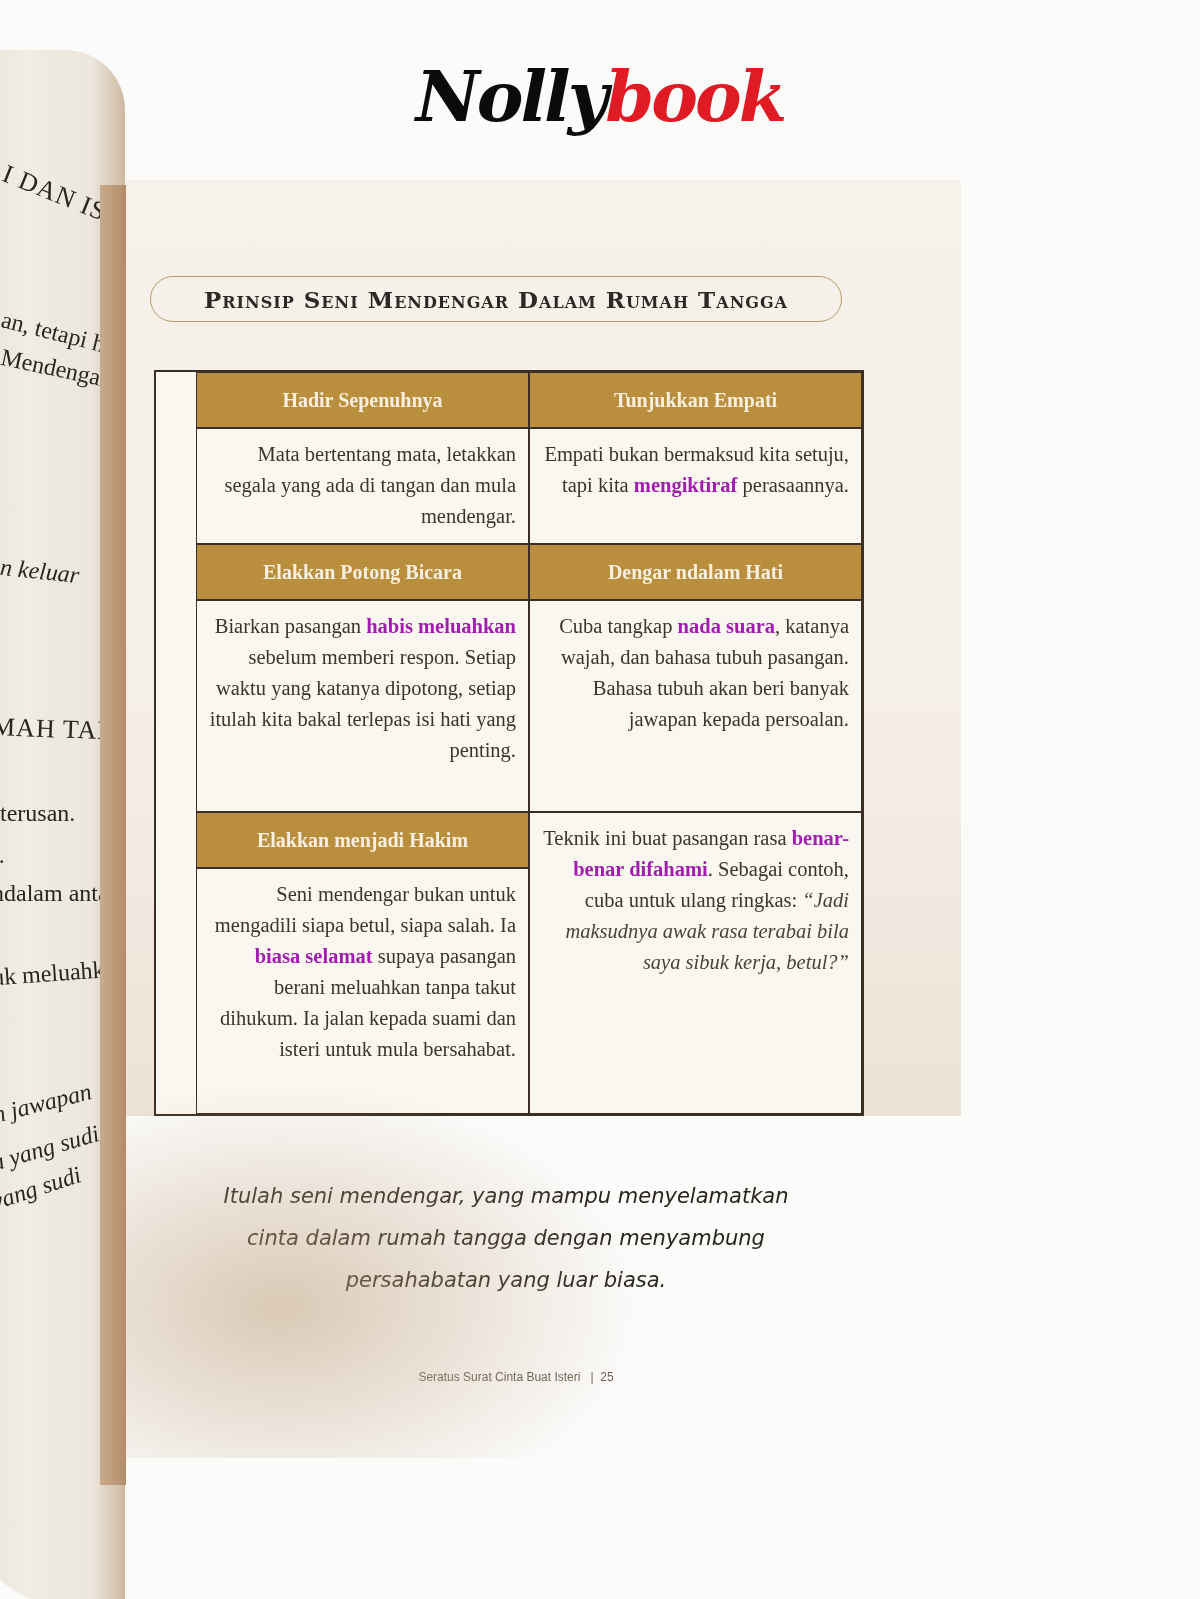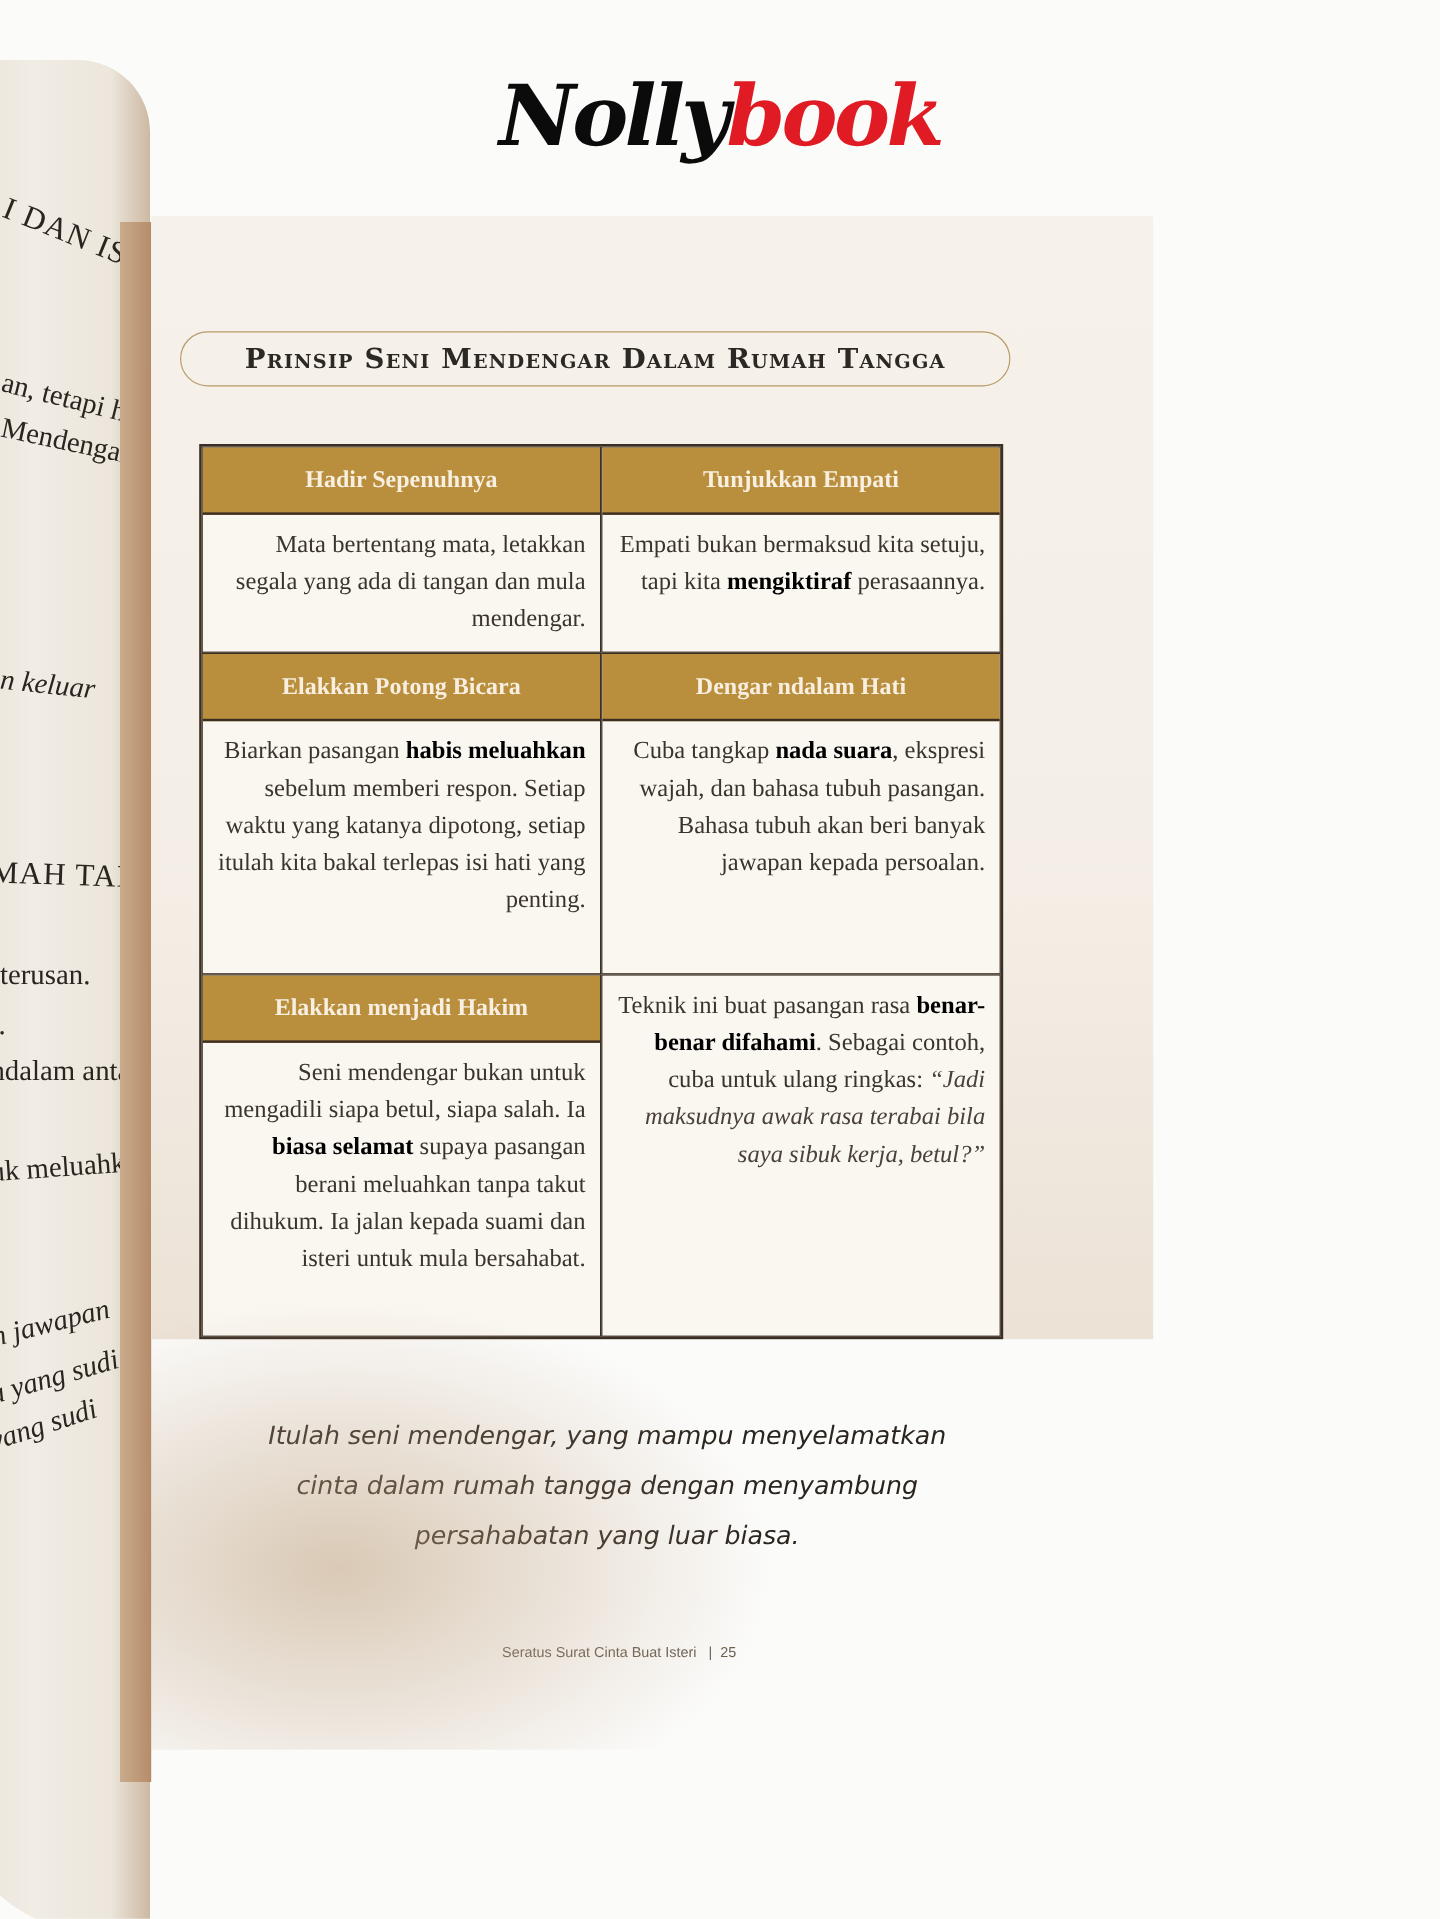--- a/index.html
+++ b/index.html
@@ -42,35 +42,35 @@
     pointer-events:none;
   }
   .title-box {
     position:absolute; left:24px; top:96px; width:690px; height:44px;
     border:1.5px solid #b89c6a; border-radius:26px;
     display:flex; align-items:center; justify-content:center;
     font-variant:small-caps; font-weight:bold; font-size:23px; letter-spacing:1px;
     color:#2c2823; font-family:"DejaVu Serif", serif;
   }
   .grid {
-    position:absolute; left:40px; top:190px; width:666px;
+    position:absolute; left:28px; top:190px; width:666px;
     display:grid; grid-template-columns:1fr 1fr;
-    border:2px solid #3b2e22; background:#faf7f1;
+    border:2px solid #3b2e22; background:#faf7f1;padding-left:40px;
   }
   .cell { border:1px solid #3b2e22; display:flex; flex-direction:column; }
   .cell-head {
     background:#b98f3e; color:#f8efe0; font-weight:bold; font-size:20px;
     text-align:center; height:54px; line-height:54px;
     border-bottom:2px solid #3b2e22;
   }
   .cell-body {
     font-size:20.5px; line-height:31px; color:#3b342c; text-align:right;
     padding:10px 12px 12px;
   }
-  .cell-body b { color:#000000; }
+  .cell-body b { color:#a21caf; }
   .cell-body i { color:#4a4238; }
   .row1 .cell-body { height:92px; }
   .row2 .cell-body { height:188px; }
   .row3 .cell-body { height:222px; }
 
   .closing {
     position:absolute; left:60px; top:995px; width:640px; text-align:center;
     font-family:"DejaVu Sans", sans-serif; font-style:italic; font-size:21px;
     line-height:42px; color:#2a241e;
   }
@@ -113,21 +113,21 @@
     <div class="cell row1">
       <div class="cell-head">Tunjukkan Empati</div>
       <div class="cell-body"><span>Empati bukan bermaksud kita setuju, tapi kita </span><b>mengiktiraf</b><span> perasaannya.</span></div>
     </div>
     <div class="cell row2">
       <div class="cell-head">Elakkan Potong Bicara</div>
       <div class="cell-body"><span>Biarkan pasangan </span><b>habis meluahkan</b><span> sebelum memberi respon. Setiap waktu yang katanya dipotong, setiap itulah kita bakal terlepas isi hati yang penting.</span></div>
     </div>
     <div class="cell row2">
       <div class="cell-head">Dengar ndalam Hati</div>
-      <div class="cell-body"><span>Cuba tangkap </span><b>nada suara</b><span>, ekspresi wajah, dan bahasa tubuh pasangan. Bahasa tubuh akan beri banyak jawapan kepada persoalan.</span></div>
+      <div class="cell-body"><span>Cuba tangkap </span><b>nada suara</b><span>, katanya wajah, dan bahasa tubuh pasangan. Bahasa tubuh akan beri banyak jawapan kepada persoalan.</span></div>
     </div>
     <div class="cell row3">
       <div class="cell-head">Elakkan menjadi Hakim</div>
       <div class="cell-body"><span>Seni mendengar bukan untuk mengadili siapa betul, siapa salah. Ia </span><b>biasa selamat</b><span> supaya pasangan berani meluahkan tanpa takut dihukum. Ia jalan kepada suami dan isteri untuk mula bersahabat.</span></div>
     </div>
     <div class="cell row3">
       <div class="cell-body"><span>Teknik ini buat pasangan rasa </span><b>benar-benar difahami</b><span>. Sebagai contoh, cuba untuk ulang ringkas: </span><i>“Jadi maksudnya awak rasa terabai bila saya sibuk kerja, betul?”</i></div>
     </div>
   </div>
 

